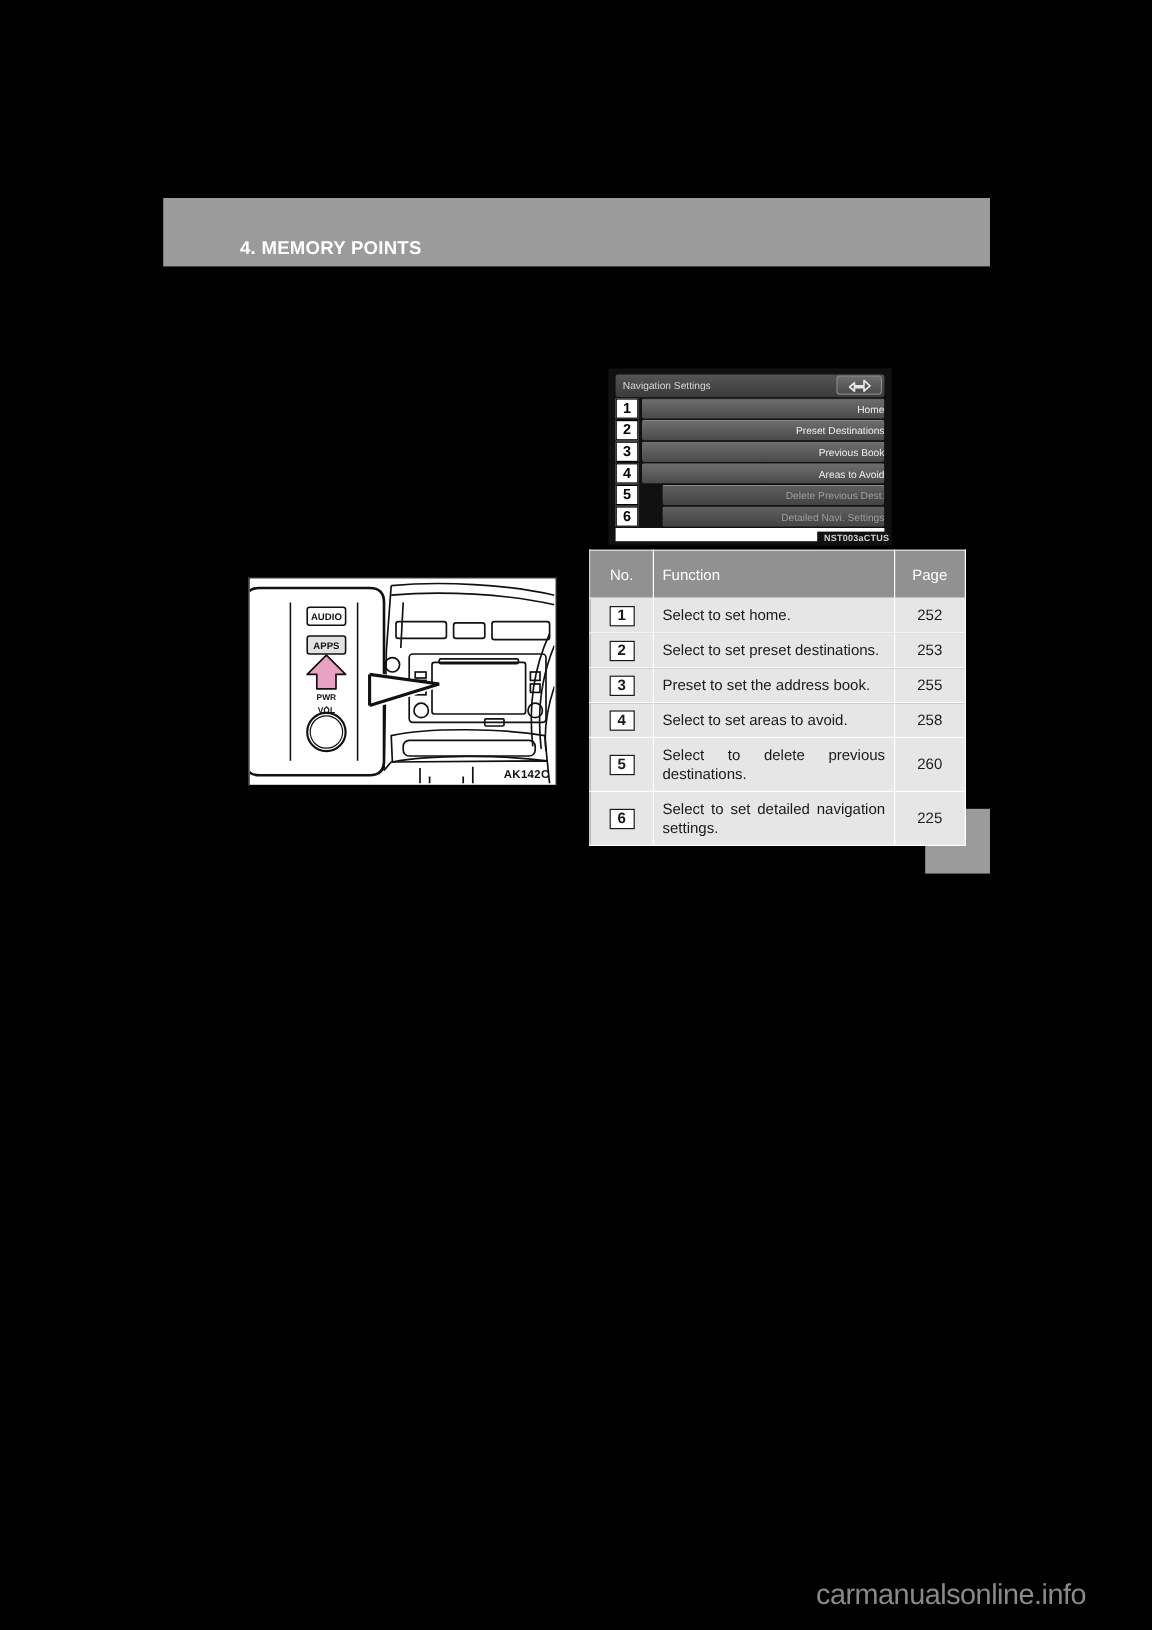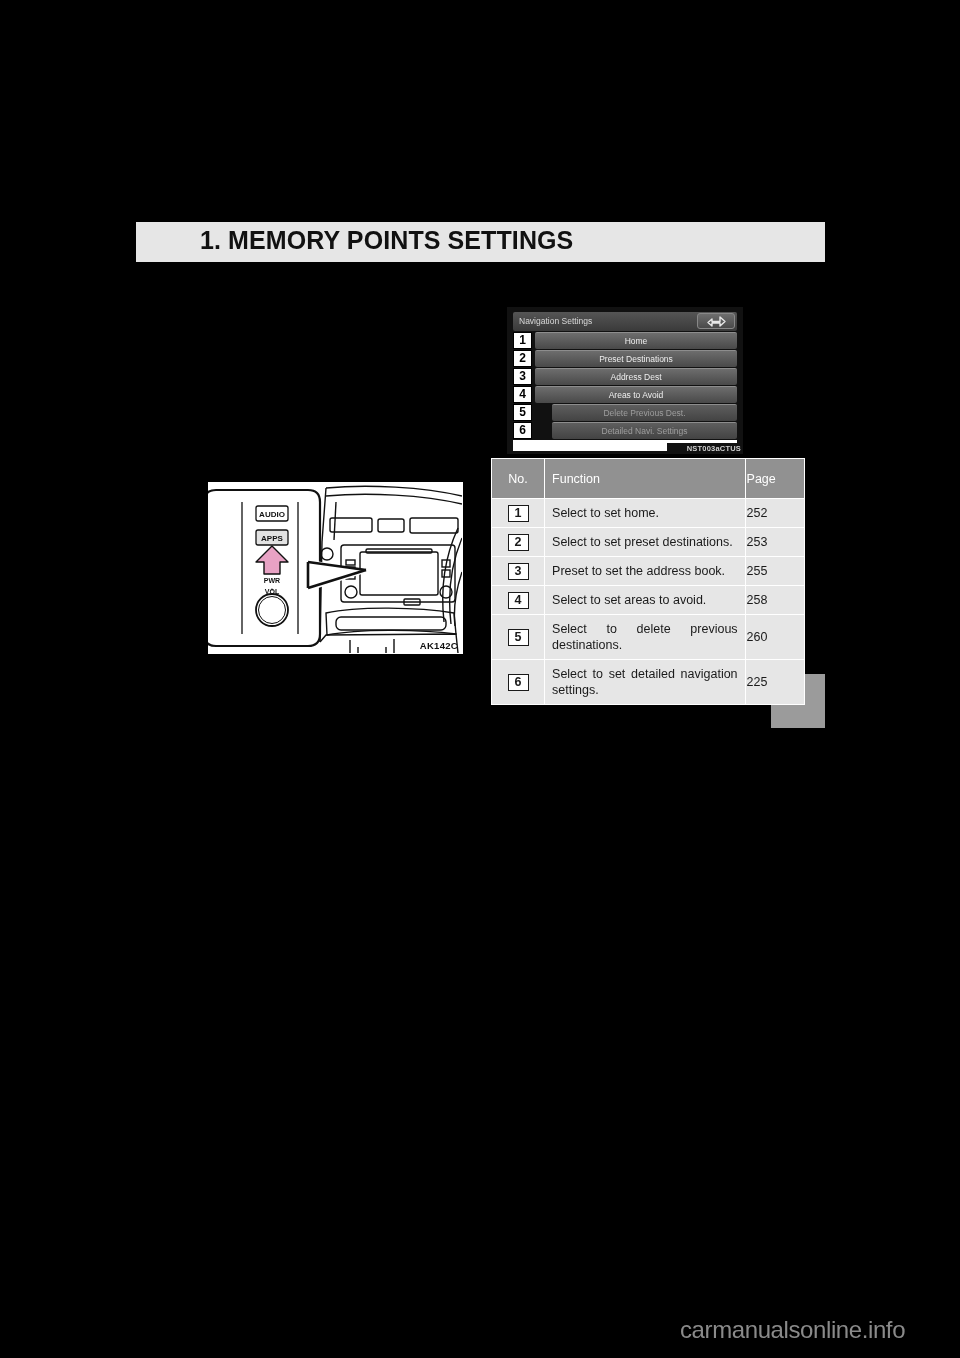--- a/index.html
+++ b/index.html
@@ -136,21 +136,21 @@
   }
   .nav-btn {
     flex: 1;
     margin-left: 3px;
     background: linear-gradient(#6d6d6d, #494949);
     border-top: 1px solid #8d8d8d;
     border-radius: 2px;
     color: #efefef;
     font-size: 8.5px;
     line-height: 16px;
-    text-align: center;
+    text-align: right;
     overflow: hidden;
     white-space: nowrap;
   }
   .nav-btn.dim {
     color: #9e9e9e;
     background: linear-gradient(#5e5e5e, #434343);
     margin-left: 20px;
   }
   #nav-footer {
     position: absolute;
@@ -161,21 +161,21 @@
     background: #ffffff;
   }
   #nav-caption {
     position: absolute;
     right: 0px;
     bottom: 0px;
     background: #111111;
     color: #d2d2d2;
     font-size: 7.5px;
     font-weight: bold;
-    padding: 1px 2px 1px 20px;
+    padding: 1px 2px 1px 6px;
     letter-spacing: 0.2px;
     white-space: nowrap;
   }
 
   
   #function-table {
     position: absolute;
     left: 491px;
     top: 458px;
     width: 314px;
@@ -191,21 +191,21 @@
   }
   #function-table td {
     background: #e6e6e6;
     color: #1a1a1a;
     font-size: 12.5px;
     border: 1px solid #ffffff;
     vertical-align: middle;
   }
   .col-no   { width: 47px; text-align: center; }
   .col-fn   { width: 174px; padding: 6px 7px; text-align: justify; text-align-last: left; line-height: 16px; }
-  .col-page { width: 53px; text-align: left; }
+  .col-page { width: 53px; text-align: center; }
   .cell-badge {
     display: inline-block;
     min-width: 13px;
     padding: 0 3px;
     border: 1.4px solid #1a1a1a;
     background: #ffffff;
     font-size: 12.5px;
     font-weight: bold;
     line-height: 15px;
     text-align: center;
@@ -242,22 +242,22 @@
     color: #8a8a8a;
     font-size: 24px;
     letter-spacing: -0.4px;
     white-space: nowrap;
   }
 </style>
 </head>
 <body>
 
 <div id="header-block">
-  <div id="title-band">
-    <div id="page-title">1. MEMORY POINTS SETTINGS</div>
+  <div id="chapter-band">
+    <div id="chapter-label">4. MEMORY POINTS</div>
   </div>
 </div>
 
 <div id="chapter-tab">
   <span id="chapter-tab-number">8</span>
 </div>
 
 <div id="nav-screen">
   <div id="nav-titlebar">
     <span id="nav-title-text">Navigation Settings</span>
@@ -271,21 +271,21 @@
   <div class="nav-row">
     <div class="nav-num">1</div>
     <div class="nav-btn">Home</div>
   </div>
   <div class="nav-row">
     <div class="nav-num">2</div>
     <div class="nav-btn">Preset Destinations</div>
   </div>
   <div class="nav-row">
     <div class="nav-num">3</div>
-    <div class="nav-btn">Address Dest</div>
+    <div class="nav-btn">Previous Book</div>
   </div>
   <div class="nav-row">
     <div class="nav-num">4</div>
     <div class="nav-btn">Areas to Avoid</div>
   </div>
   <div class="nav-row">
     <div class="nav-num">5</div>
     <div class="nav-btn dim">Delete Previous Dest.</div>
   </div>
   <div class="nav-row">

